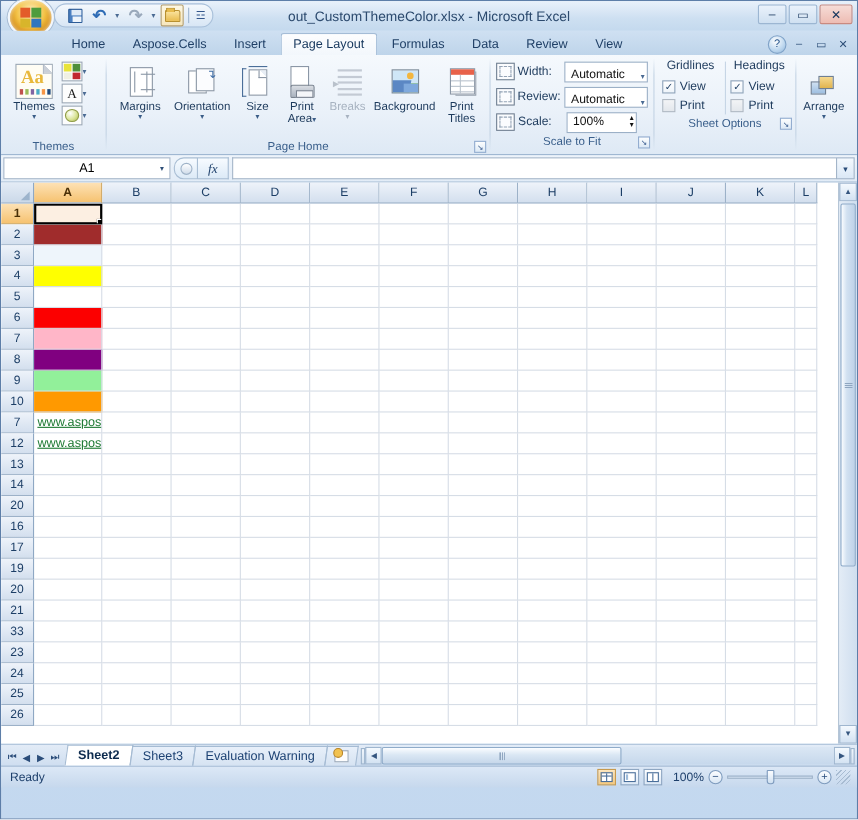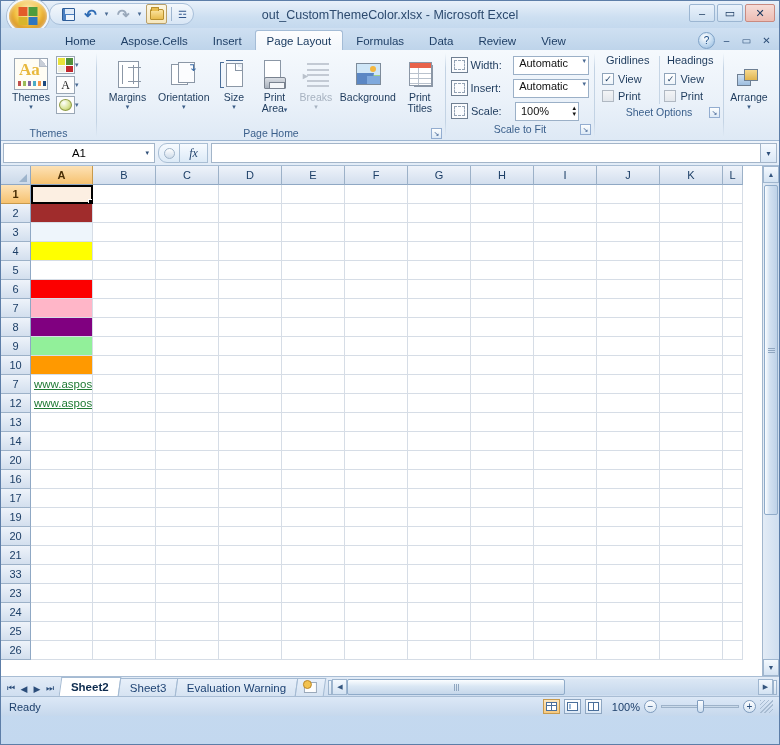--- a/index.html
+++ b/index.html
@@ -178,21 +178,21 @@
   .pt-grid .c1{ position:absolute; top:5px; bottom:0; left:8px; width:1px; height:auto; background:#b9c2cd; }
   .pt-back { position:absolute; left:9px; top:5px; width:19px; height:22px; background:#fff; border:1px solid #8b97a6; }
 
   
   .sf-rows { display:flex; flex-direction:column; gap:3px; padding:5px 5px 0 5px; }
   .sf-row { display:flex; align-items:center; height:20px; }
   .sf-ic { width:17px; height:16px; margin-right:3px; position:relative; border:1px solid #6f7f92; background:#fbfcfe; }
   .sf-ic:after { content:""; position:absolute; left:2px; top:2px; right:2px; bottom:2px; border:1px dashed #94a3b5; }
   .sf-lbl { width:44px; font-size:11px; color:#1d3a5c; }
   .combo {
-    height:19px; width:78px; display:flex; align-items:flex-start; justify-content:space-between;
+    height:19px; width:78px; display:flex; align-items:flex-end; justify-content:space-between;
     background:#ffffff; border:1px solid #9bb0c7; padding:0 2px 0 5px; font-size:11px; color:#111;
   }
   .combo .cv { white-space:nowrap; }
   .spin {
     height:19px; width:64px; display:flex; align-items:center; justify-content:space-between;
     background:#ffffff; border:1px solid #9bb0c7; padding:0 2px 0 5px; font-size:11px; color:#111;
   }
   .spin-arrows { display:flex; flex-direction:column; line-height:6px; font-size:7px; color:#2f5party; }
 
   
@@ -604,21 +604,21 @@
         <div class="sf-row">
           <span class="sf-ic"></span>
           <span class="sf-lbl">Width:</span>
           <span class="combo">
             <span class="cv">Automatic</span>
             <span class="mini-caret">▾</span>
           </span>
         </div>
         <div class="sf-row">
           <span class="sf-ic"></span>
-          <span class="sf-lbl">Insert:</span>
+          <span class="sf-lbl">Review:</span>
           <span class="combo">
             <span class="cv">Automatic</span>
             <span class="mini-caret">▾</span>
           </span>
         </div>
         <div class="sf-row">
           <span class="sf-ic"></span>
           <span class="sf-lbl">Scale:</span>
           <span class="spin">
             <span class="cv">100%</span>

